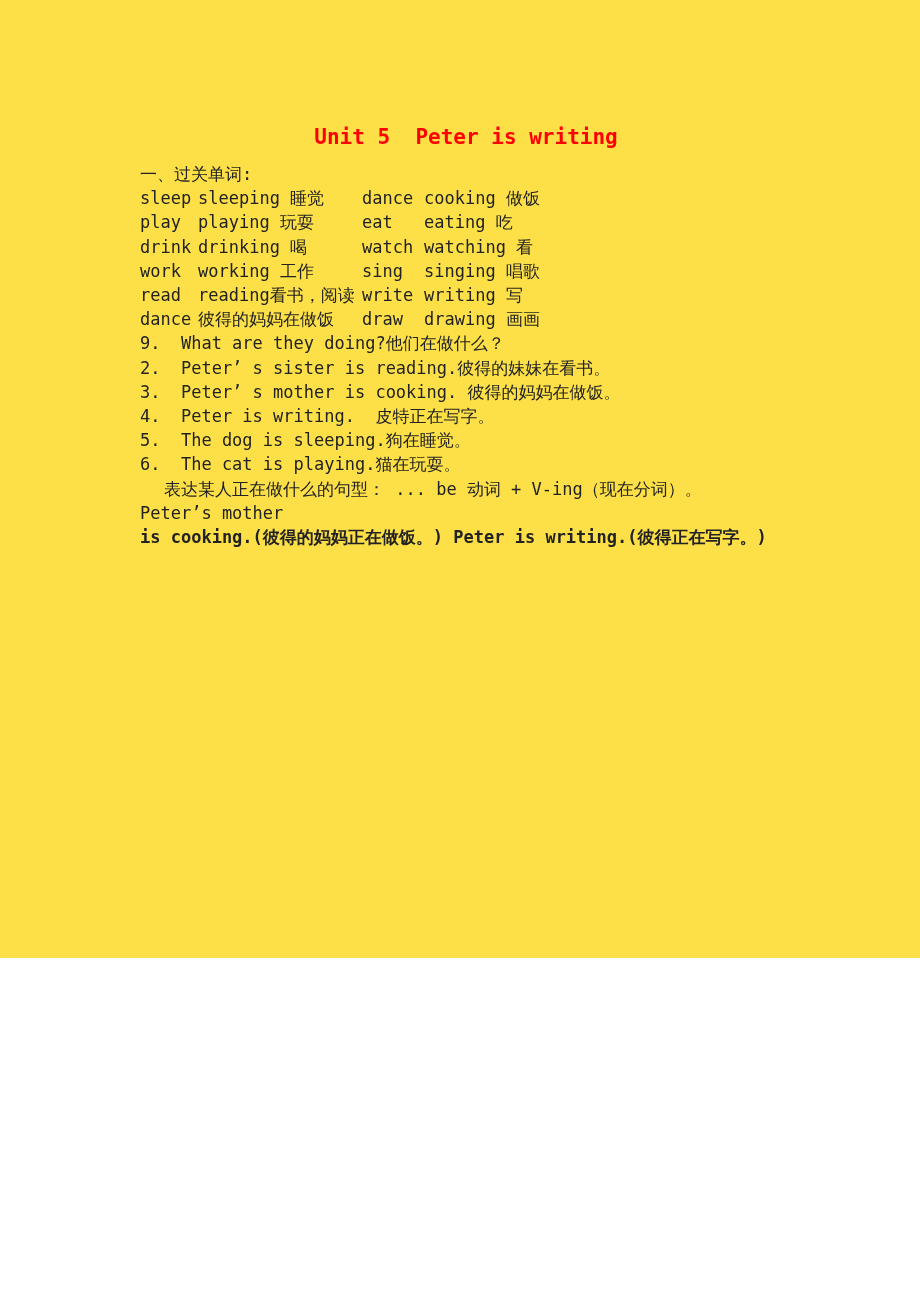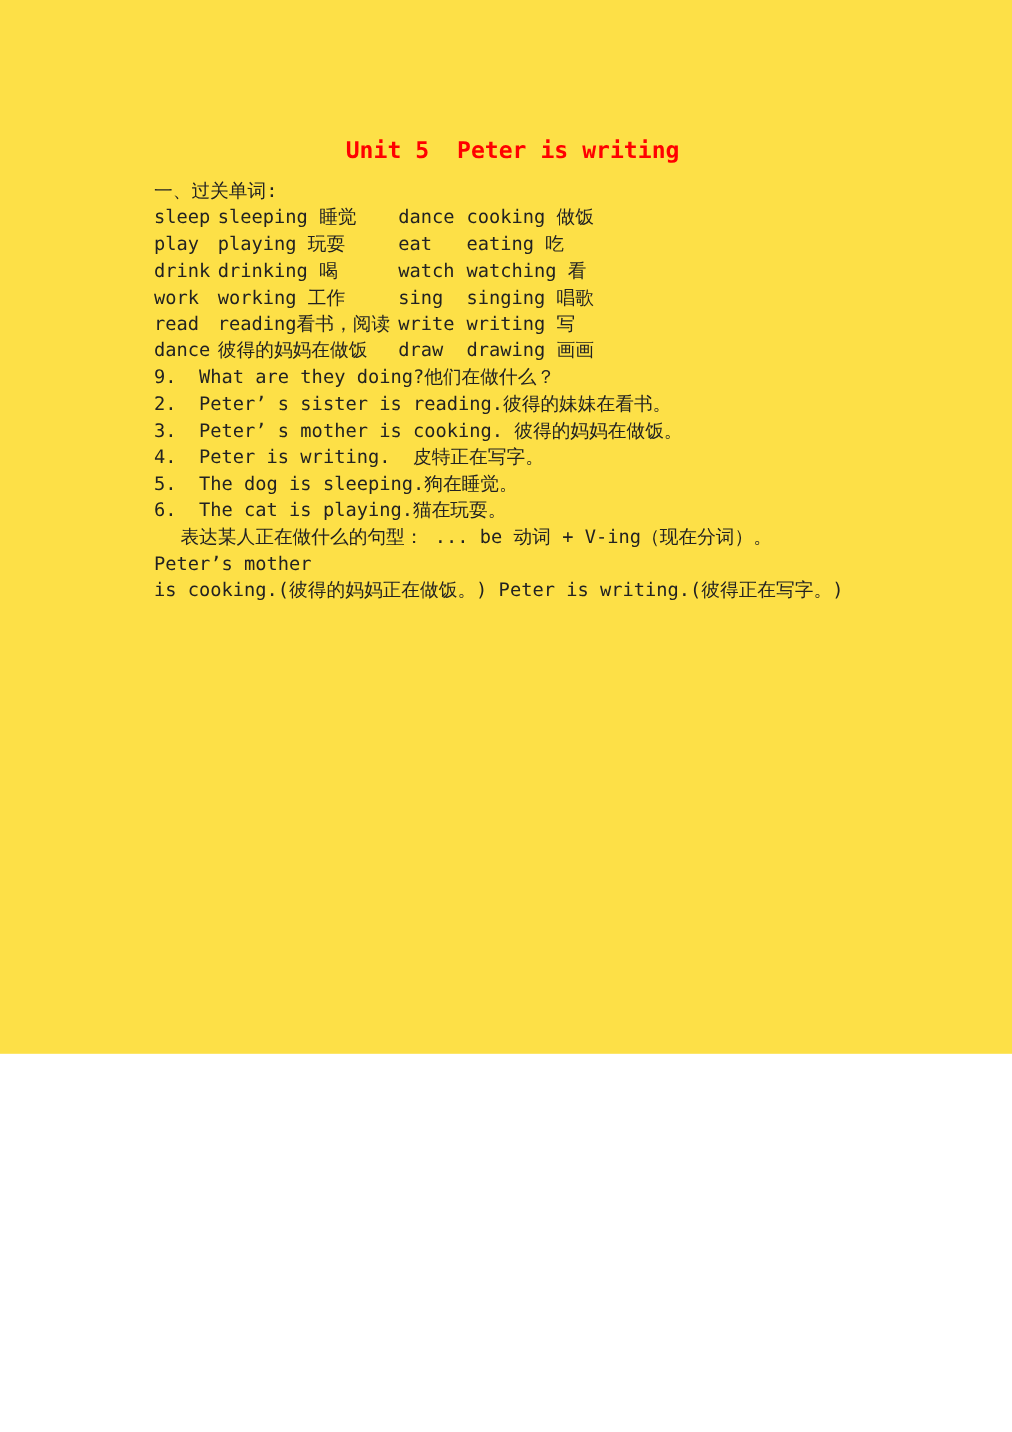--- a/index.html
+++ b/index.html
@@ -39,21 +39,21 @@
   .word-row {
     display: grid;
     grid-template-columns: 58px 164px 62px 1fr;
     column-gap: 0;
   }
   .word-row > span {
     white-space: pre;
     overflow: visible;
   }
   .knowledge-line1 { text-indent: 24px; }
-  .knowledge-line2 { text-indent: 0; }
+  .knowledge-line2 { text-indent: 0; font-weight: bold; }
 </style>
 </head>
 <body>
 
 <div class="page">
   <div class="doc">
 
     <div class="title" style="color: rgb(255, 0, 0);">Unit 5  Peter is writing</div>
 
     <div class="line heading">一、过关单词:</div>

